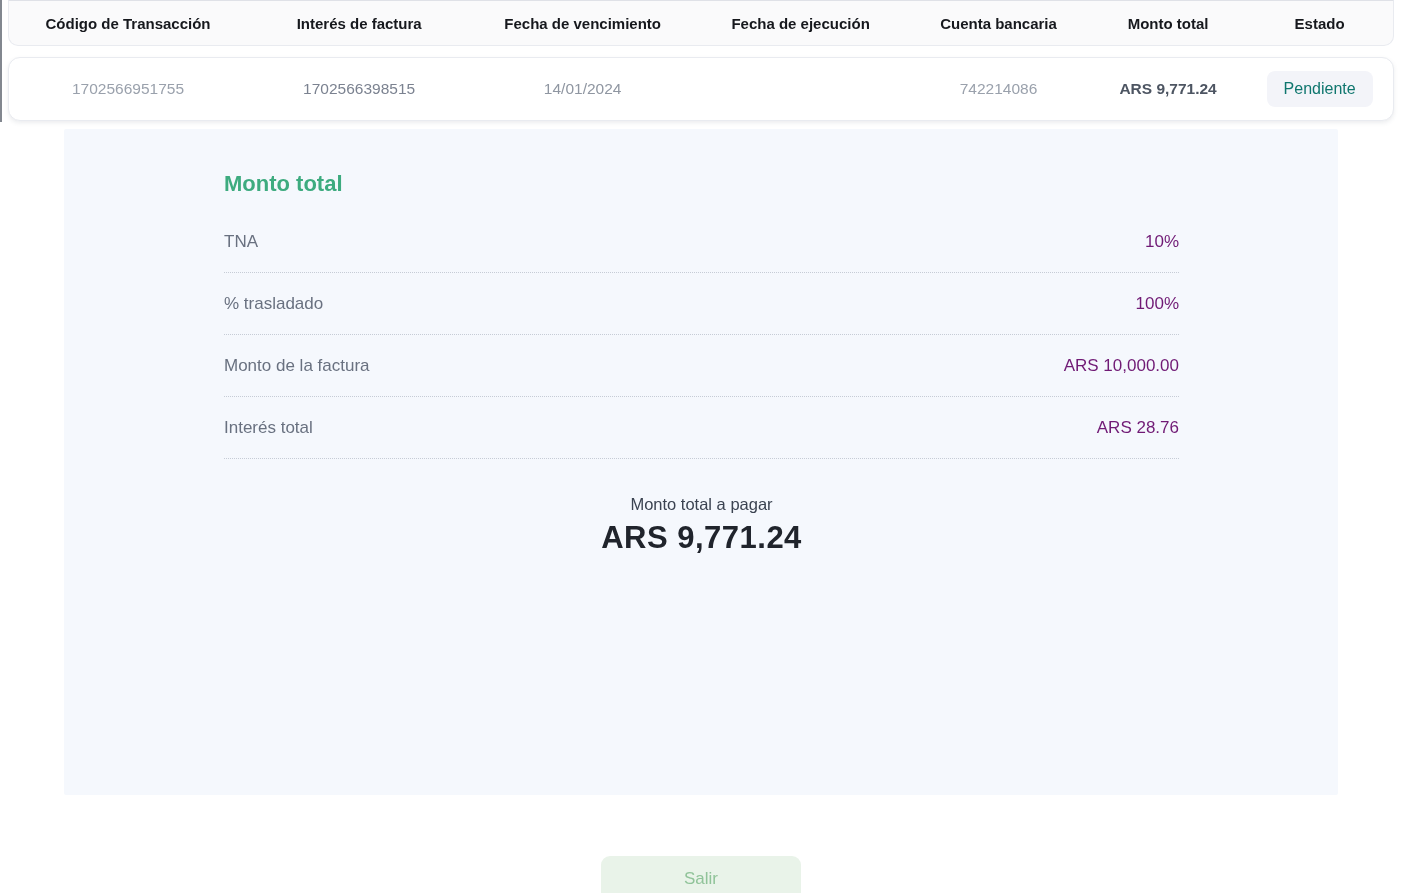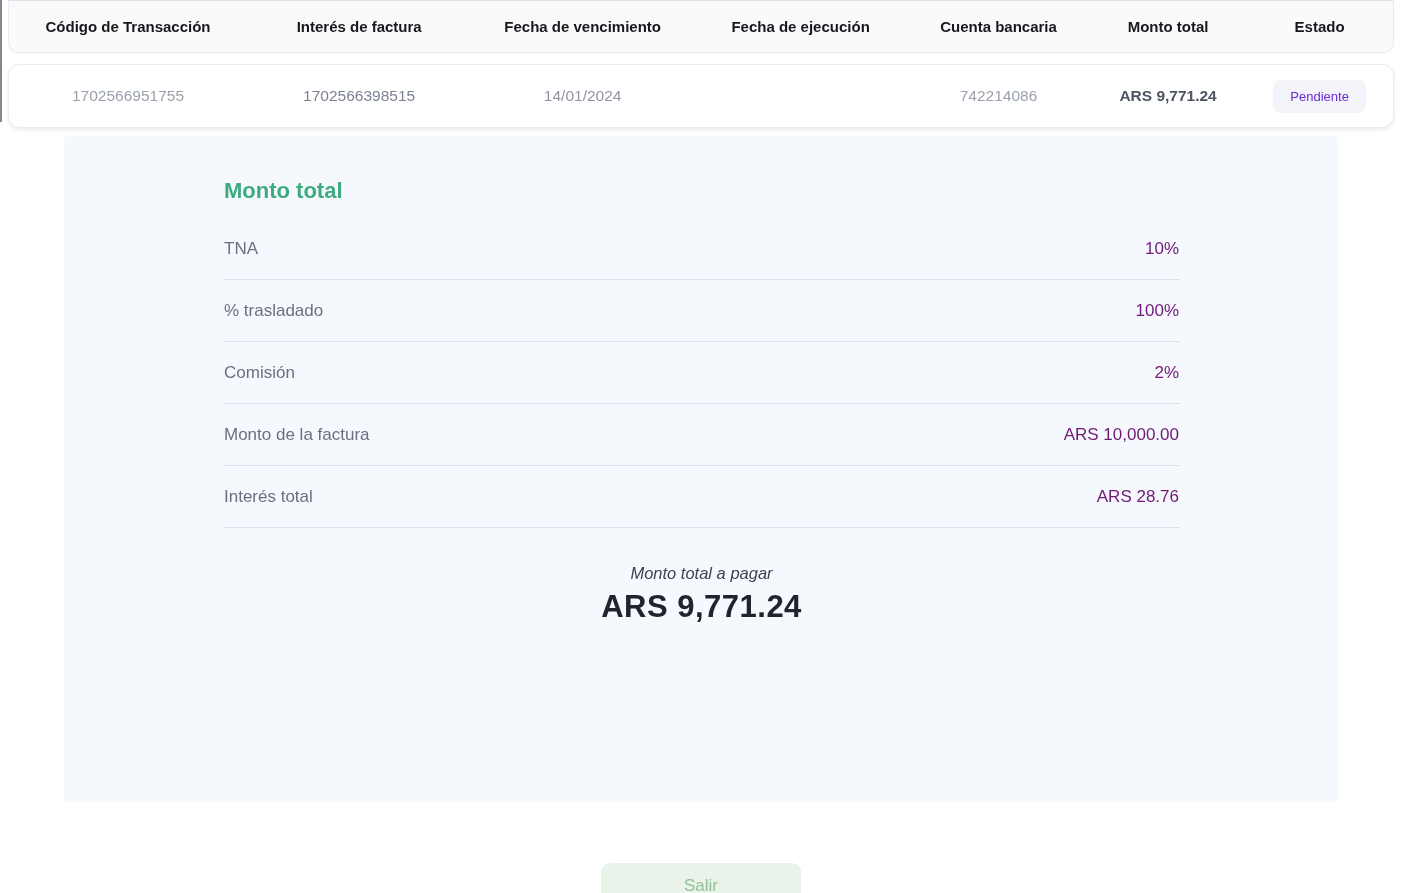--- a/index.html
+++ b/index.html
@@ -8,54 +8,54 @@
 
   
   .tables-wrap { position: relative; padding: 0 8px; }
   .edge-line { position: absolute; left: 0; top: 0; width: 2px; height: 122px; background: #82878f; }
   .grid7 {
     display: grid;
     grid-template-columns: 17.2% 16.2% 16.1% 15.4% 13.2% 11.3% 10.6%;
     align-items: center; text-align: center;
   }
   .header-card {
-    height: 53px; background: #fafafb;
+    height: 46px; background: #fafafb;
     border: 1px solid #e9ebf0; border-top-color: #dfe1e7;
     border-radius: 0 0 10px 10px;
   }
   .header-card .th { font-size: 15px; font-weight: 700; color: #16181d; }
   .row-card {
     height: 64px; background: #ffffff; margin-top: 11px;
     border: 1px solid #e9ebf0; border-radius: 12px;
     box-shadow: 0 2px 4px rgba(100,105,120,0.12);
   }
   .row-card .td { font-size: 15.5px; color: #9aa1ac; }
   .td.invoice { color: #7b8290; font-weight: 400; }
   .td.due { color: #8f96a1; }
   .td.amount { color: #4d5562; font-weight: 700; }
   .badge {
-    display: inline-block; background: #f3f4f9; color: #6d28d9;
-    font-size: 13px; padding: 9px 17px; border-radius: 8px; cursor: default;
+    display: inline-block; background: #f3f4f9; color: #0f766e;
+    font-size: 16px; padding: 9px 17px; border-radius: 8px; cursor: default;
   }
 
   
   .panel {
     margin: 8px 64px 0 64px; height: 666px;
     background: #f5f8fd; border-radius: 2px;
     padding: 42px 159px 0 160px;
   }
   .panel-title { font-size: 22px; font-weight: 700; color: #3dab7f; margin-bottom: 14px; }
   .detail-row {
     display: flex; justify-content: space-between; align-items: center;
     padding: 20.5px 0; border-bottom: 1px dotted #c6ccd6;
   }
   .detail-row .lbl { font-size: 17px; color: #697180; }
   .detail-row .val { font-size: 17px; color: #701a75; }
   .total-block { margin-top: 36px; text-align: center; }
-  .total-label { font-size: 16.5px; color: #3b4351; margin-bottom: 6px; font-style: italic; }
+  .total-label { font-size: 16.5px; color: #3b4351; margin-bottom: 6px; }
   .total-value { font-size: 31px; font-weight: 600; color: #20242c; letter-spacing: 0.5px; }
 
   
   .actions { display: flex; justify-content: center; gap: 333px; margin-top: 37px; }
   .btn {
     width: 200px; height: 45px; border: none; border-radius: 9px;
     font-family: "Liberation Sans", sans-serif; font-size: 17px; cursor: pointer; margin-top: 24px;
   }
   .btn-exit { background: #e9f3e9; color: #90c399; }
   .btn-execute { background: #4db080; color: #ffffff; font-weight: 400; }
@@ -94,24 +94,20 @@
 
   <div class="detail-row">
     <span class="lbl">TNA</span>
     <span class="val">10%</span>
   </div>
   <div class="detail-row">
     <span class="lbl">% trasladado</span>
     <span class="val">100%</span>
   </div>
   <div class="detail-row">
-    <span class="lbl">Comisión</span>
-    <span class="val">2%</span>
-  </div>
-  <div class="detail-row">
     <span class="lbl">Monto de la factura</span>
     <span class="val">ARS 10,000.00</span>
   </div>
   <div class="detail-row">
     <span class="lbl">Interés total</span>
     <span class="val">ARS 28.76</span>
   </div>
 
   <div class="total-block">
     <div class="total-label">Monto total a pagar</div>

